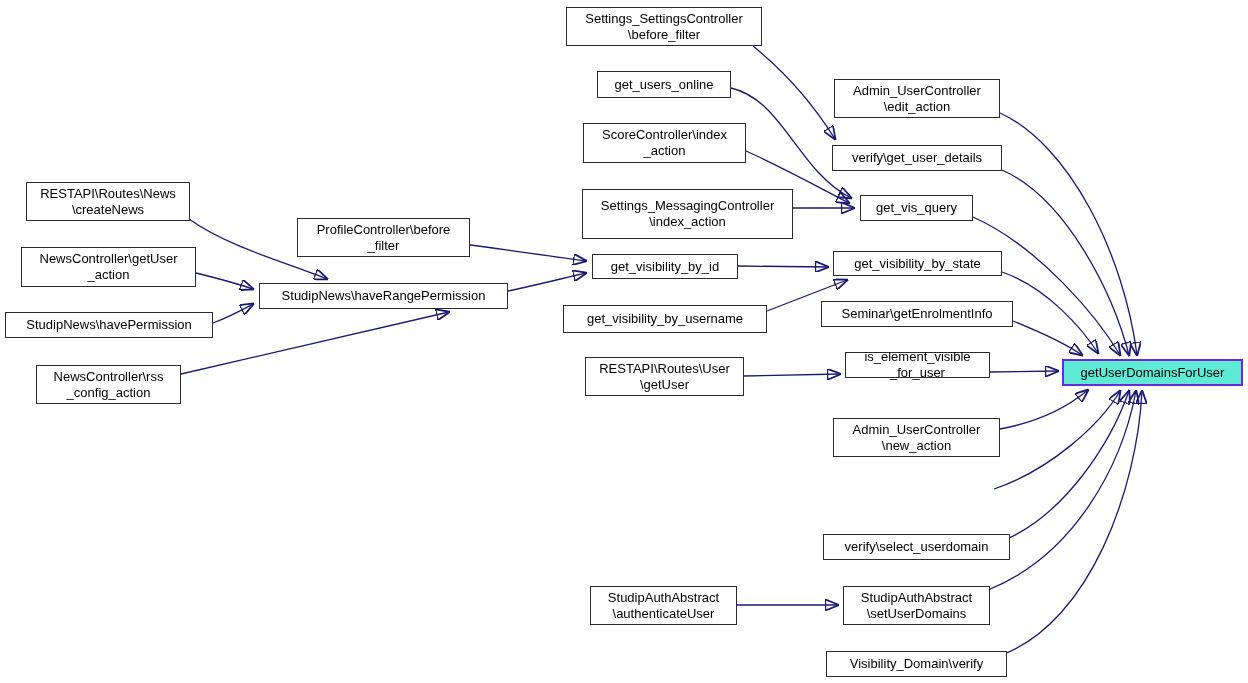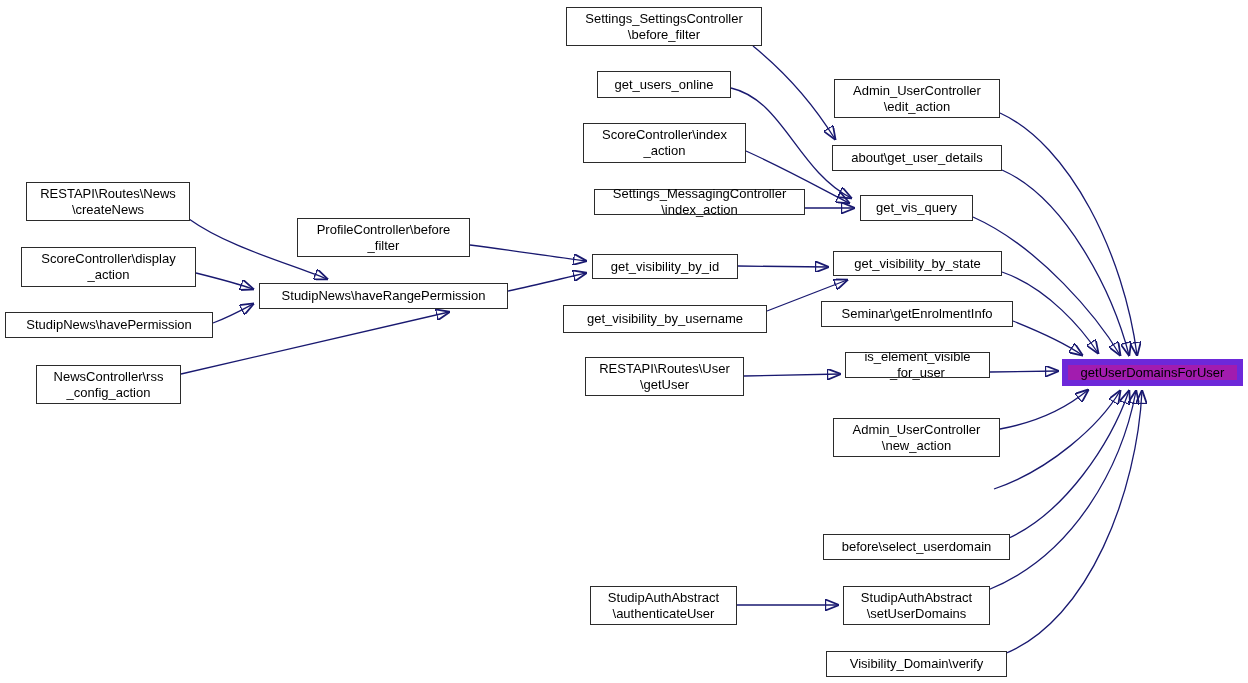--- a/index.html
+++ b/index.html
@@ -30,22 +30,22 @@
     line-height: 16px;
     display: flex;
     align-items: center;
     justify-content: center;
     text-align: center;
     white-space: pre-line;
     padding: 1px 3px;
     cursor: pointer;
   }
   .node.current {
-    background: #a21caf;
-    border: 6px solid #6d28d9;
+    background: #5eead4;
+    border: 2px solid #6d28d9;
     cursor: default;
   }
 </style>
 </head>
 <body>
 
 <div class="canvas">
 
   <svg class="edges" width="1248" height="683" aria-hidden="true">
     <defs>
@@ -78,47 +78,47 @@
     <path d="M1009,538 C1065,512 1110,445 1129,391" marker-end="url(#arrow)"></path>
     <path d="M988,590 C1075,555 1122,465 1136,391" marker-end="url(#arrow)"></path>
     <path d="M1004,654 C1090,620 1137,490 1142,391" marker-end="url(#arrow)"></path>
   </svg>
 
   <div class="node" style="left:566px;top:7px;width:196px;height:39px">Settings_SettingsController
 \before_filter</div>
   <div class="node" style="left:597px;top:71px;width:134px;height:27px">get_users_online</div>
   <div class="node" style="left:834px;top:79px;width:166px;height:39px">Admin_UserController
 \edit_action</div>
-  <div class="node" style="left:832px;top:145px;width:170px;height:26px">about\get_user_details</div>
+  <div class="node" style="left:832px;top:145px;width:170px;height:26px">verify\get_user_details</div>
   <div class="node" style="left:583px;top:123px;width:163px;height:40px">ScoreController\index
 _action</div>
-  <div class="node" style="left:594px;top:189px;width:211px;height:26px">Settings_MessagingController
+  <div class="node" style="left:582px;top:189px;width:211px;height:50px">Settings_MessagingController
 \index_action</div>
   <div class="node" style="left:860px;top:195px;width:113px;height:26px">get_vis_query</div>
   <div class="node" style="left:26px;top:182px;width:164px;height:39px">RESTAPI\Routes\News
 \createNews</div>
-  <div class="node" style="left:21px;top:247px;width:175px;height:40px">ScoreController\display
+  <div class="node" style="left:21px;top:247px;width:175px;height:40px">NewsController\getUser
 _action</div>
   <div class="node" style="left:297px;top:218px;width:173px;height:39px">ProfileController\before
 _filter</div>
   <div class="node" style="left:259px;top:283px;width:249px;height:26px">StudipNews\haveRangePermission</div>
   <div class="node" style="left:5px;top:312px;width:208px;height:26px">StudipNews\havePermission</div>
   <div class="node" style="left:36px;top:365px;width:145px;height:39px">NewsController\rss
 _config_action</div>
   <div class="node" style="left:592px;top:254px;width:146px;height:25px">get_visibility_by_id</div>
   <div class="node" style="left:563px;top:305px;width:204px;height:28px">get_visibility_by_username</div>
   <div class="node" style="left:833px;top:251px;width:169px;height:25px">get_visibility_by_state</div>
   <div class="node" style="left:821px;top:301px;width:192px;height:26px">Seminar\getEnrolmentInfo</div>
   <div class="node" style="left:585px;top:357px;width:159px;height:39px">RESTAPI\Routes\User
 \getUser</div>
   <div class="node" style="left:845px;top:352px;width:145px;height:26px">is_element_visible
 _for_user</div>
   <div class="node" style="left:833px;top:418px;width:167px;height:39px">Admin_UserController
 \new_action</div>
-  <div class="node" style="left:823px;top:534px;width:187px;height:26px">before\select_userdomain</div>
+  <div class="node" style="left:823px;top:534px;width:187px;height:26px">verify\select_userdomain</div>
   <div class="node" style="left:590px;top:586px;width:147px;height:39px">StudipAuthAbstract
 \authenticateUser</div>
   <div class="node" style="left:843px;top:586px;width:147px;height:39px">StudipAuthAbstract
 \setUserDomains</div>
   <div class="node" style="left:826px;top:651px;width:181px;height:26px">Visibility_Domain\verify</div>
   <div class="node current" style="left:1062px;top:359px;width:181px;height:27px">getUserDomainsForUser</div>
 
 </div>
 
 </body></html>

